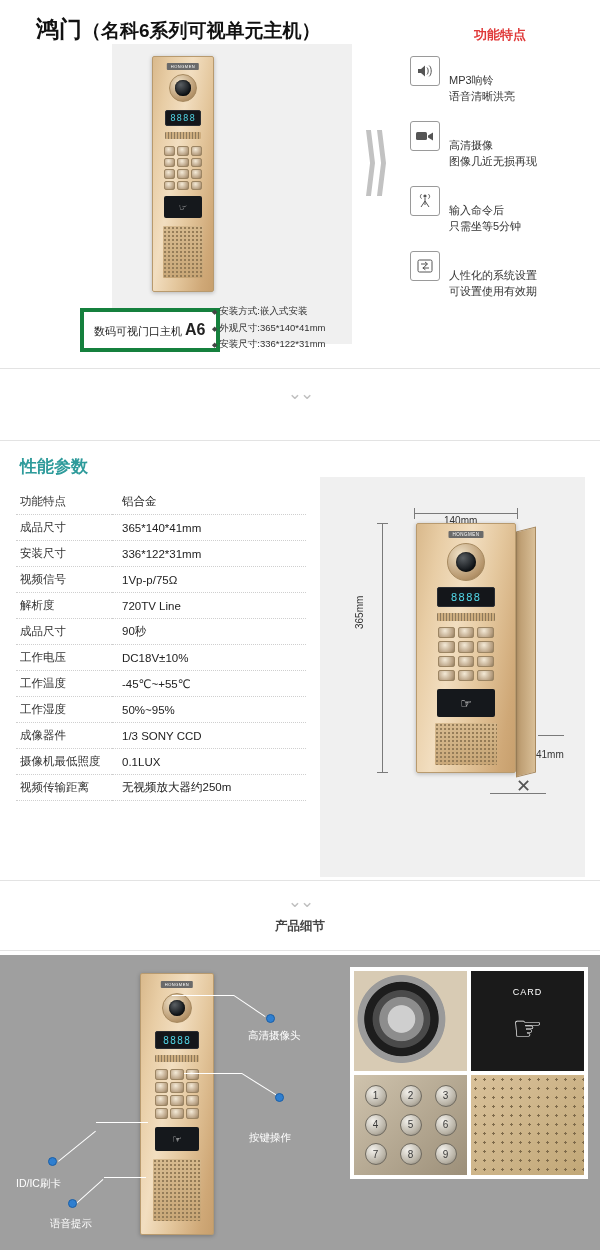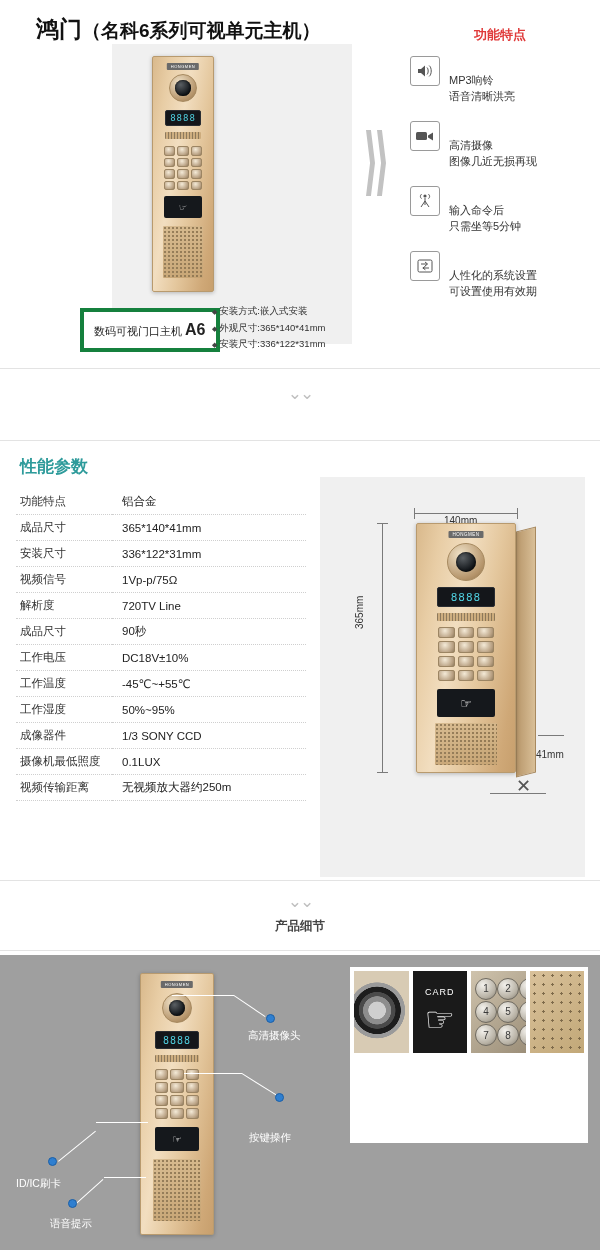--- a/index.html
+++ b/index.html
@@ -151,23 +151,23 @@
     background:#9f9f9f;
   }
   .callout-dot {
     position:absolute; width:9px; height:9px; border-radius:50%;
     background:#2f7fd0; border:1px solid #1b5fa6;
   }
   .callout-line { position:absolute; background:#ffffff; height:1px; transform-origin:0 0; }
   .callout-txt { position:absolute; font-size:10.5px; color:#fff; white-space:nowrap; }
 
   .photo-grid {
-    position:absolute; left:350px; top:12px; width:238px; height:176px;
+    position:absolute; left:350px; top:12px; width:238px; height:212px;
     background:#fff; padding:4px;
-    display:grid; grid-template-columns:1fr 1fr 1fr 1fr; grid-template-rows:1fr 1fr; gap:4px;text-align:center;
+    display:grid; grid-template-columns:1fr 1fr; grid-template-rows:1fr 1fr; gap:4px;text-align:center;
   }
   .ph { position:relative; overflow:hidden; }
   .ph-cam {
     background:radial-gradient(circle at 42% 48%,#cfcfcf 0 16%,#8d8d8d 17% 26%,#4a4a4a 27% 34%,#1d1d1d 35% 44%,#9a9a9a 45% 52%,#d8cbb4 53% 100%);
   }
   .ph-card { background:#1a1a1a; display:flex; align-items:center; justify-content:center; }
   .ph-card .card-word { position:absolute; top:16px; left:50%; transform:translateX(-50%); color:#fff; font-size:9px; letter-spacing:1px; }
   .ph-card .hand2 { color:#f2f2f2; font-size:34px; line-height:1; margin-top:14px; }
   .ph-keys { background:linear-gradient(135deg,#cfc3ad,#9c8f79); display:grid; grid-template-columns:repeat(3,1fr); align-items:center; justify-items:center; padding:6px 4px; }
   .ph-key {

